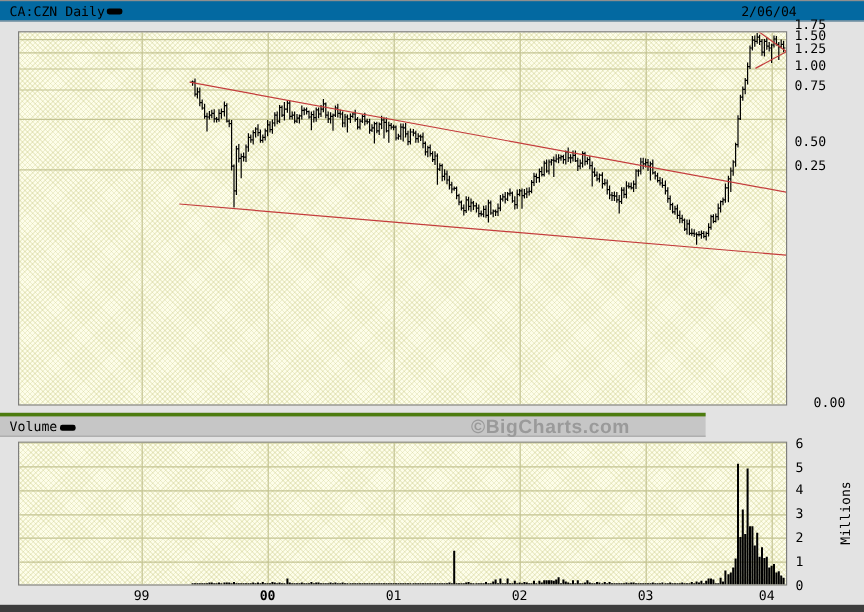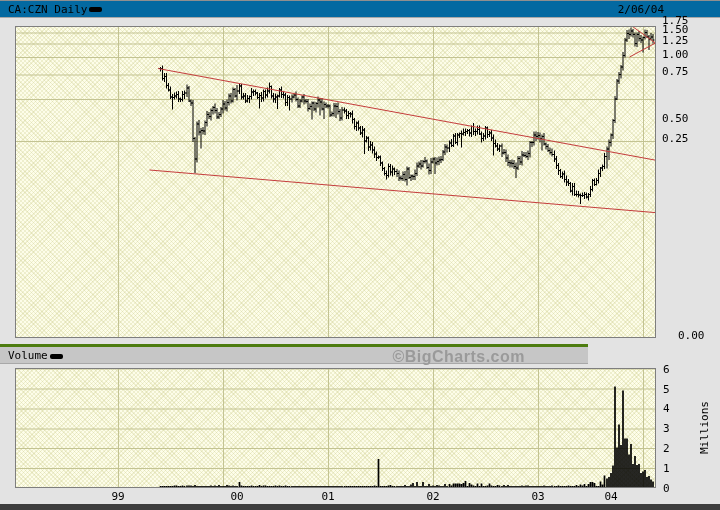--- a/index.html
+++ b/index.html
@@ -109,24 +109,24 @@
       <span class="tick" style="left: 662px; top: 131.987px;">0.25</span>
       <span class="tick" style="left: 678px; top: 329px;">0.00</span>
       <span class="tick" style="left: 663px; top: 362.6px;">6</span>
       <span class="tick" style="left: 663px; top: 382.5px;">5</span>
       <span class="tick" style="left: 663px; top: 402.4px;">4</span>
       <span class="tick" style="left: 663px; top: 422.3px;">3</span>
       <span class="tick" style="left: 663px; top: 442.2px;">2</span>
       <span class="tick" style="left: 663px; top: 462.1px;">1</span>
       <span class="tick" style="left: 663px; top: 482px;">0</span>
       <span class="tick xtick" style="left: 103px; top: 490px;">99</span>
-      <span class="tick xtick" style="left: 222px; top: 490px;">00</span>
+      <span class="tick xtick" style="left: 208px; top: 490px; font-weight: bold;">00</span>
       <span class="tick xtick" style="left: 313px; top: 490px;">01</span>
       <span class="tick xtick" style="left: 418px; top: 490px;">02</span>
       <span class="tick xtick" style="left: 523px; top: 490px;">03</span>
-      <span class="tick xtick" style="left: 596px; top: 490px;">04</span>
+      <span class="tick xtick" style="left: 624px; top: 490px;">04</span>
     </div>
 
   <div class="millions">Millions</div>
 
   <div class="bottombar"></div>
 
 </div>
 
 </body></html>

